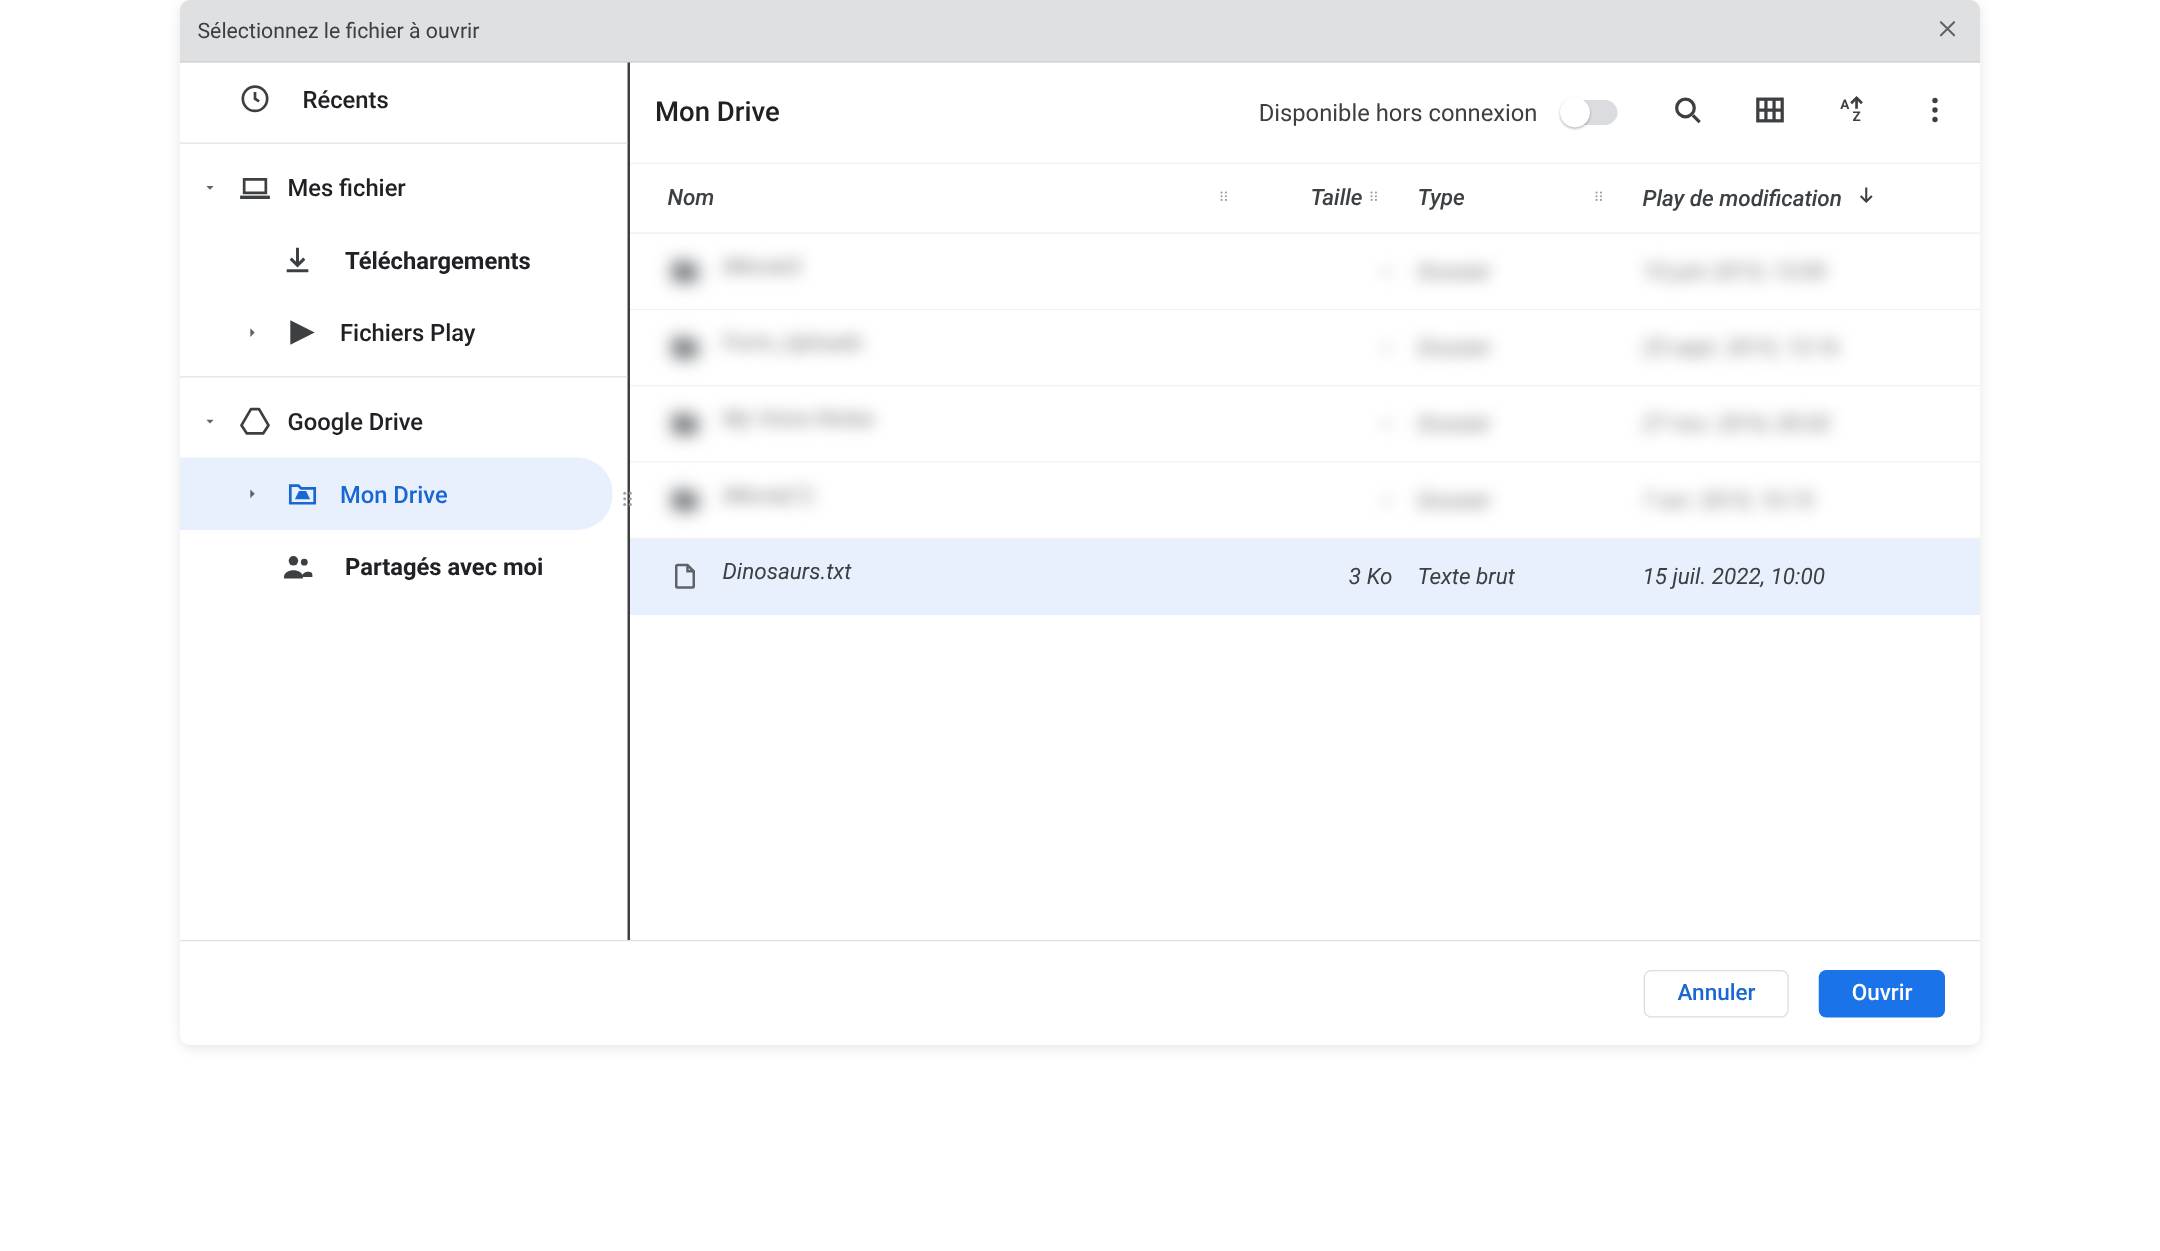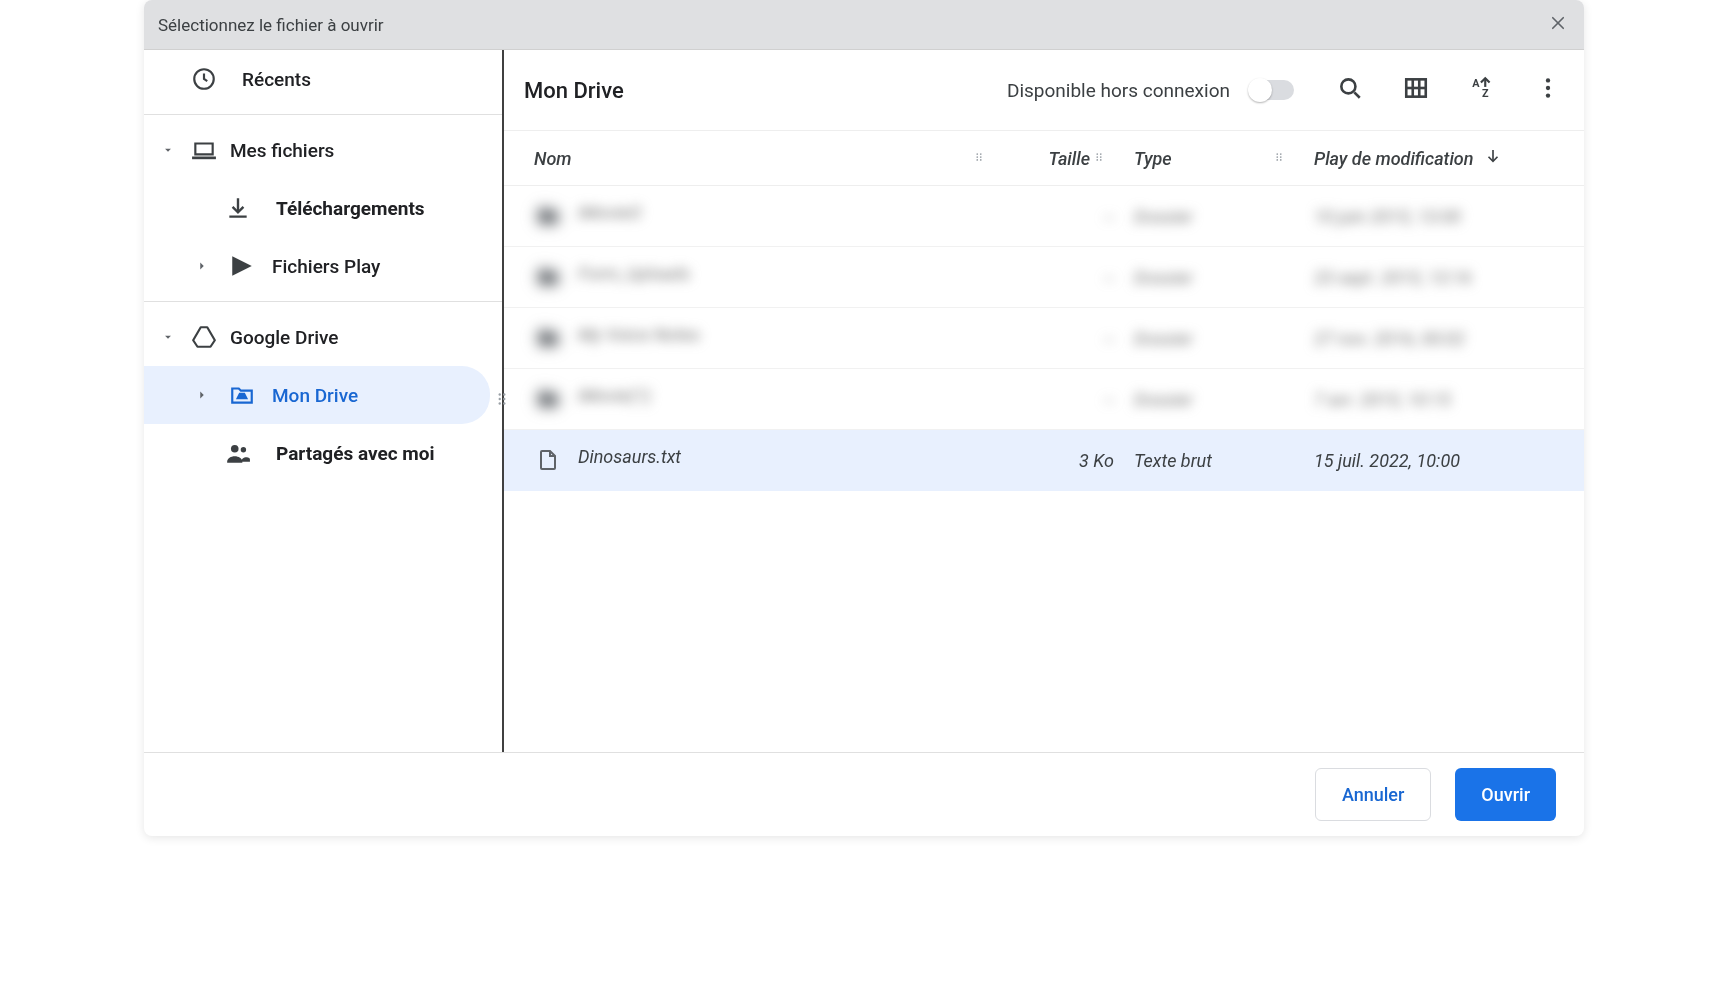--- a/index.html
+++ b/index.html
@@ -63,21 +63,21 @@
   .file-ico svg { width:24px; height:24px; }
 
   .col-name { width: auto; }
   .col-size { width: 120px; }
   .col-type { width: 180px; }
   .col-date { width: 280px; }
   .align-right { text-align: right; }
 
   
   .footer { height: 84px; border-top: 1px solid #e0e0e0; display:flex; align-items:center; justify-content:flex-end; gap: 24px; padding: 0 28px; }
-  .btn { height: 53px; padding: 0 26px; border-radius: 6px; font-size: 18px; font-weight: 500; cursor: pointer; display:flex; align-items:center; }
+  .btn { height: 38px; padding: 0 26px; border-radius: 6px; font-size: 18px; font-weight: 500; cursor: pointer; display:flex; align-items:center; }
   .btn-ghost { border: 1px solid #dadce0; background:#fff; color: #1967d2; }
   .btn-primary { background: #1a73e8; color: #fff; border: none; }
 </style>
 </head>
 <body>
 
 <div class="app">
 
   <div class="titlebar">
     <div class="title">Sélectionnez le fichier à ouvrir</div>
@@ -110,21 +110,21 @@
             <svg viewBox="0 0 24 24" fill="currentColor">
               <path d="M7 10l5 5 5-5z"></path>
             </svg>
           </span>
         <span class="icon">
             <svg viewBox="0 0 24 24" fill="currentColor">
               <path d="M4 6h16v10H4z" fill="none" stroke="currentColor" stroke-width="2"></path>
               <rect x="1" y="18" width="22" height="2.5"></rect>
             </svg>
           </span>
-        <span>Mes fichiers</span>
+        <span>Mes fichier</span>
       </div>
 
       <div class="nav-item small">
         <span class="icon">
             <svg viewBox="0 0 24 24" fill="none" stroke="currentColor" stroke-width="2.2">
               <path d="M12 3v12"></path>
               <path d="M7 11l5 5 5-5"></path>
               <path d="M4 20h16"></path>
             </svg>
           </span>

